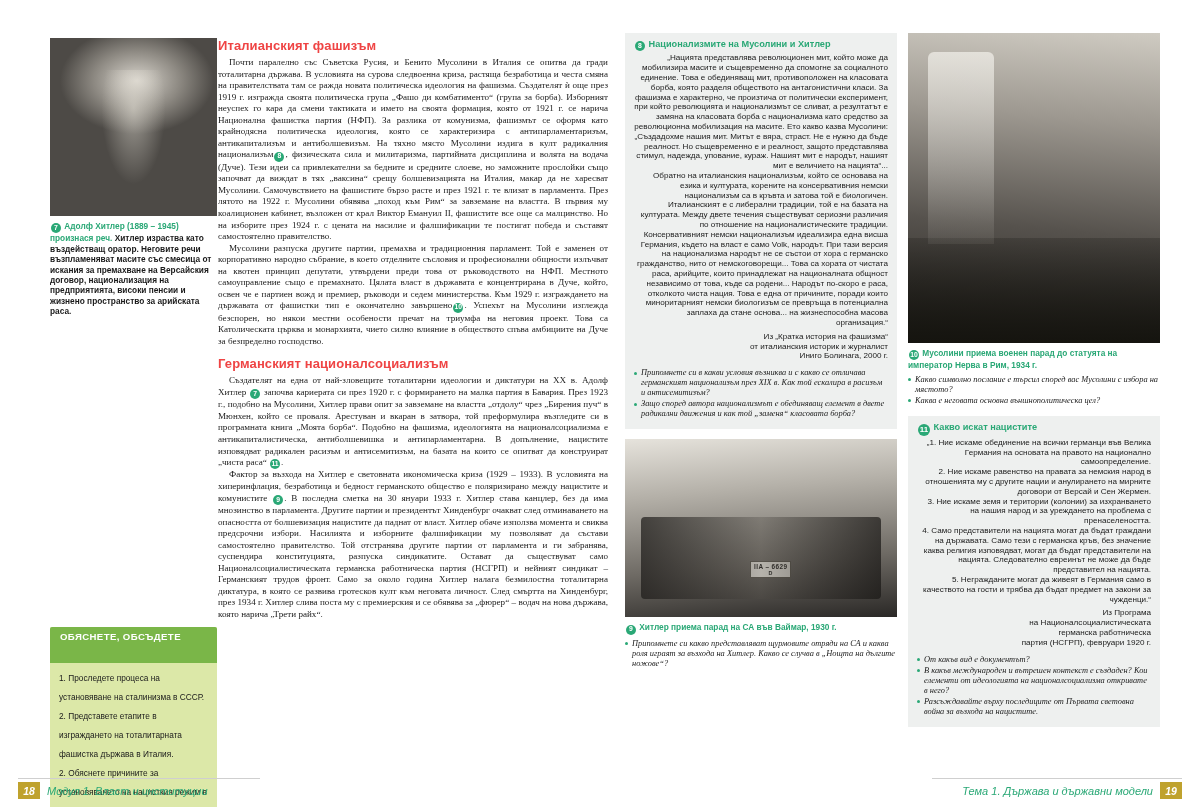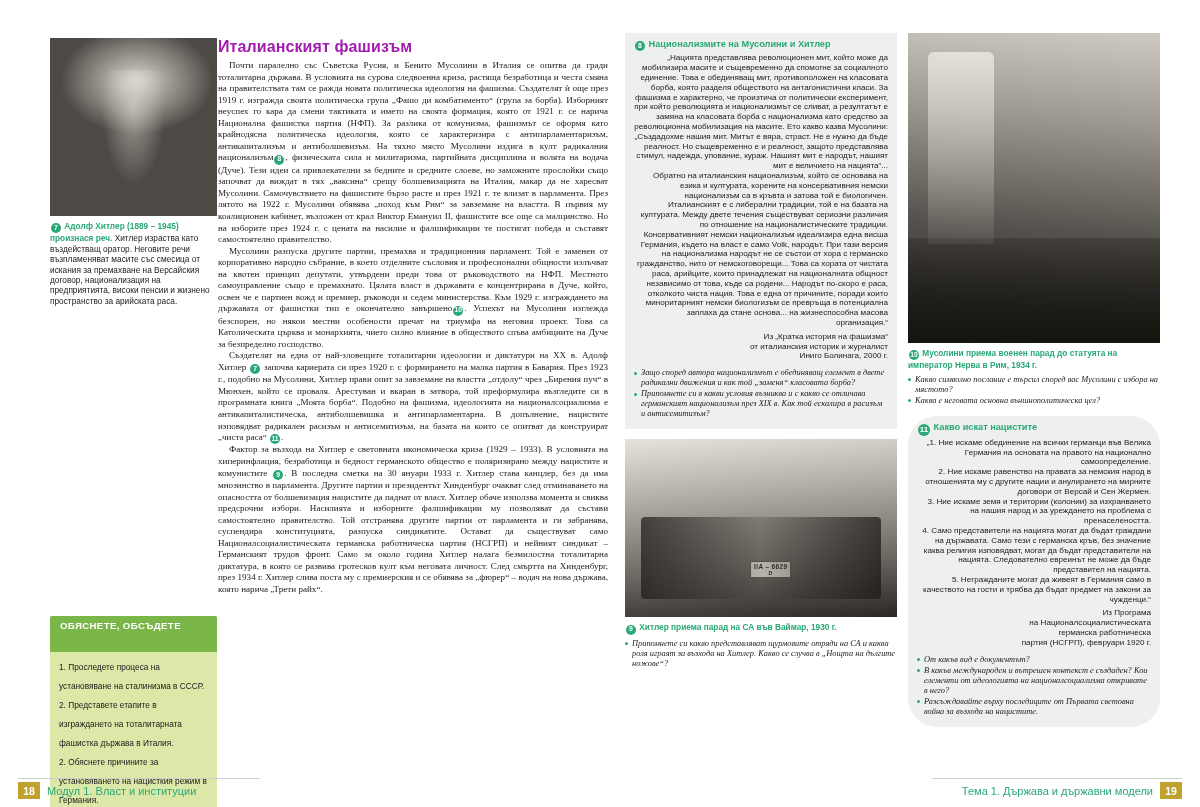--- a/index.html
+++ b/index.html
@@ -14,21 +14,21 @@
   .body-text{
     font-family:"Liberation Serif", serif;
     font-size:9.1px;line-height:11.55px;
     text-align:justify;text-indent:11px;
     margin:0 0 0 0;
     hyphens:auto;
   }
 
   h2.section-head{
     font-family:"Liberation Sans", sans-serif;
-    font-size:16px;font-weight:bold;color:#a21caf;
+    font-size:13px;font-weight:bold;color:#ef4444;
     margin:0 0 4px 0;letter-spacing:.1px;
   }
 
   
   .badge{
     display:inline-flex;align-items:center;justify-content:center;
     width:10px;height:10px;border-radius:50%;
     background:#2aa876;color:#fff;
     font-family:"Liberation Sans", sans-serif;
     font-size:6.8px;font-weight:bold;line-height:1;
@@ -46,21 +46,21 @@
   #col-four{left:908px;top:33px;width:252px;}
 
   
   .photo{display:block;width:100%;background:#9a9a9a;position:relative;overflow:hidden;}
 
   .caption{
     font-family:"Liberation Sans", sans-serif;
     font-size:8.3px;line-height:10.4px;color:#2aa876;font-weight:bold;
     margin:5px 0 3px 0;
   }
-  .caption .rest{color:#1a1a1a;font-weight:normal;}
+  .caption .rest{color:#1a1a1a;font-weight:bold;}
 
   
   .explain-box{
     background:#dce8a8;border-radius:2px;overflow:hidden;margin-top:6px;
   }
   .explain-box .bar{
     background:#7ab648;color:#fff;
     font-family:"Liberation Sans", sans-serif;
     font-size:9.6px;font-weight:bold;letter-spacing:.4px;
     padding:4px 0 21px 10px;
@@ -99,21 +99,21 @@
     font-family:"Liberation Serif", serif;
     font-style:italic;font-size:8.4px;line-height:10px;color:#1a1a1a;
     margin-bottom:1px;
   }
   .q-list li::before{
     content:"";position:absolute;left:0;top:3.6px;
     width:3px;height:3px;border-radius:50%;background:#2aa876;
   }
 
   
-  .footer{position:absolute;bottom:8px;display:flex;align-items:center;}
+  .footer{position:absolute;bottom:8px;display:flex;align-items:center;font-style:italic;}
   #footer-left{left:18px;}
   #footer-right{right:18px;justify-content:flex-end;}
   .folio{
     background:#bfa22e;color:#fff;
     font-family:"Liberation Sans", sans-serif;
     font-size:10.5px;font-weight:bold;
     width:22px;height:17px;display:flex;align-items:center;justify-content:center;
   }
   .footer-text{
     font-family:"Liberation Sans", sans-serif;
@@ -195,20 +195,21 @@
   </div>
 
   <div class="col" id="col-two">
 
     <h2 class="section-head">Италианският фашизъм</h2>
 
     <p class="body-text"><span>Почти паралелно със Съветска Русия, и Бенито Мусолини в Италия се опитва да гради тоталитарна държава. В условията на сурова следвоенна криза, растяща безработица и честа смяна на правителствата там се ражда новата политическа идеология на фашизма. Създателят ѝ още през 1919 г. изгражда своята политическа група „Фашо ди комбатименто“ (група за борба). Изборният неуспех го кара да смени тактиката и името на своята формация, която от 1921 г. се нарича Национална фашистка партия (НФП). За разлика от комунизма, фашизмът се оформя като крайнодясна политическа идеология, която се характеризира с антипарламентаризъм, антикапитализъм и антиболшевизъм. На тяхно място Мусолини издига в култ радикалния национализъм</span><span class="badge">8</span><span>, физическата сила и милитаризма, партийната дисциплина и волята на водача (Дуче). Тези идеи са привлекателни за бедните и средните слоеве, но заможните прослойки също започват да виждат в тях „ваксина“ срещу болшевизацията на Италия, макар да не харесват Мусолини. Самочувствието на фашистите бързо расте и през 1921 г. те влизат в парламента. През лятото на 1922 г. Мусолини обявява „поход към Рим“ за завземане на властта. В първия му коалиционен кабинет, възложен от крал Виктор Емануил II, фашистите все още са малцинство. Но на изборите през 1924 г. с цената на насилие и фалшификации те постигат победа и съставят самостоятелно правителство.</span></p>
 
     <p class="body-text"><span>Мусолини разпуска другите партии, премахва и традиционния парламент. Той е заменен от корпоративно народно събрание, в което отделните съсловия и професионални общности излъчват на квотен принцип депутати, утвърдени преди това от ръководството на НФП. Местното самоуправление също е премахнато. Цялата власт в държавата е концентрирана в Дуче, който, освен че е партиен вожд и премиер, ръководи и седем министерства. Към 1929 г. изграждането на държавата от фашистки тип е окончателно завършено</span><span class="badge">10</span><span>. Успехът на Мусолини изглежда безспорен, но някои местни особености пречат на триумфа на неговия проект. Това са Католическата църква и монархията, чието силно влияние в обществото спъва амбициите на Дуче за безпределно господство.</span></p>
 
+    <h2 class="section-head" style="margin-top:9px;">Германският национал­социализъм</h2>
 
     <p class="body-text"><span>Създателят на една от най-зловещите тоталитарни идеологии и диктатури на XX в. Адолф Хитлер</span> <span class="badge">7</span> <span>започва кариерата си през 1920 г. с формирането на малка партия в Бавария. През 1923 г., подобно на Мусолини, Хитлер прави опит за завземане на властта „отдолу“ чрез „Бирения пуч“ в Мюнхен, който се проваля. Арестуван и вкаран в затвора, той преформулира възгледите си в програмната книга „Моята борба“. Подобно на фашизма, идеологията на националсоциализма е антикапиталистическа, антиболшевишка и антипарламентарна. В допълнение, нацистите изповядват радикален расизъм и антисемитизъм, на базата на които се опитват да конструират „чиста раса“</span> <span class="badge">11</span>.</p>
 
     <p class="body-text"><span>Фактор за възхода на Хитлер е световната икономическа криза (1929 – 1933). В условията на хиперинфлация, безработица и бедност германското общество е поляризирано между нацистите и комунистите</span> <span class="badge">9</span><span>. В последна сметка на 30 януари 1933 г. Хитлер става канцлер, без да има мнозинство в парламента. Другите партии и президентът Хинденбург очакват след отминаването на опасността от болшевизация нацистите да паднат от власт. Хитлер обаче използва момента и свиква предсрочни избори. Насилията и изборните фалшификации му позволяват да състави самостоятелно правителство. Той отстранява другите партии от парламента и ги забранява, суспендира конституцията, разпуска синдикатите. Остават да съществуват само Националсоциалистическата германска работническа партия (НСГРП) и нейният синдикат – Германският трудов фронт. Само за около година Хитлер налага безмилостна тоталитарна диктатура, в която се развива гротесков култ към неговата личност. След смъртта на Хинденбург, през 1934 г. Хитлер слива поста му с премиерския и се обявява за „фюрер“ – водач на нова държава, която нарича „Трети райх“.</span></p>
   </div>
 
   <div class="col" id="col-three">
 
     <div class="source-box">
       <h3>
@@ -218,22 +219,22 @@
       <p>„Нацията представлява революционен мит, който може да мобилизира масите и същевременно да спомогне за социалното единение. Това е обединяващ мит, противоположен на класовата борба, която разделя обществото на антагонистични класи. За фашизма е характерно, че произтича от политически експеримент, при който революцията и национализмът се сливат, а резултатът е замяна на класовата борба с национализма като средство за революционна мобилизация на масите. Ето какво казва Мусолини: „Създадохме нашия мит. Митът е вяра, страст. Не е нужно да бъде реалност. Но същевременно е и реалност, защото представлява стимул, надежда, упование, кураж. Нашият мит е народът, нашият мит е величието на нацията“...</p>
       <p>Обратно на италианския национализъм, който се основава на езика и културата, корените на консервативния немски национализъм са в кръвта и затова той е биологичен. Италианският е с либерални традиции, той е на базата на културата. Между двете течения съществуват сериозни различия по отношение на националистическите традиции. Консервативният немски национализъм идеализира една висша Германия, където на власт е само Volk, народът. При тази версия на национализма народът не се състои от хора с германско гражданство, нито от немскоговорещи... Това са хората от чистата раса, арийците, които принадлежат на националната общност независимо от това, къде са родени... Народът по-скоро е раса, отколкото чиста нация. Това е една от причините, поради които миноритарният немски биологизъм се превръща в потенциална заплаха да стане основа... на жизнеспособна масова организация.“</p>
 
       <div class="source-ref">
         <div>Из „Кратка история на фашизма“</div>
         <div>от италианския  историк и журналист</div>
         <div>Иниго Болинага, 2000 г.</div>
       </div>
 
       <ul class="q-list">
+        <li>Припомнете си в какви условия възниква и с какво се отличава германският национализъм през XIX в. Как той ескалира в расизъм и антисемитизъм?</li>
         <li>Защо според автора национализмът е обединяващ елемент в двете радикални движения и как той „заменя“ класовата борба?</li>
-        <li>Припомнете си в какви условия възниква и с какво се отличава германският национализъм през XIX в. Как той ескалира в расизъм и антисемитизъм?</li>
       </ul>
     </div>
 
     <div class="photo ph-parade" style="margin-top:10px;">
       <span class="plate">
         <span>IIA – 6629</span>
         <span class="d">D</span>
       </span>
     </div>
 
@@ -254,21 +255,21 @@
     <div class="caption">
       <span class="badge">10</span>
       <span>Мусолини приема военен парад до статуята на император Нерва в Рим, 1934 г.</span>
     </div>
 
     <ul class="q-list" style="margin-top:4px;">
       <li>Какво символно послание е търсил според вас Мусолини с избора на мястото?</li>
       <li>Каква е неговата основна външнополитическа цел?</li>
     </ul>
 
-    <div class="source-box" style="margin-top:10px;border-radius:29px;">
+    <div class="source-box" style="margin-top:10px;">
       <h3>
         <span class="badge lg">11</span>
         <span>Какво искат нацистите</span>
       </h3>
       <p>„1. Ние искаме обединение на всички германци във Велика Германия на основата на правото на национално самоопределение.</p>
       <p>2. Ние искаме равенство на правата за немския народ в отношенията му с другите нации и анулирането на мирните договори от Версай и Сен Жермен.</p>
       <p>3. Ние искаме земя и територии (колонии) за изхранването на нашия народ и за уреждането на проблема с пренаселеността.</p>
       <p>4. Само представители на нацията могат да бъдат граждани на държавата. Само тези с германска кръв, без значение каква религия изповядват, могат да бъдат представители на нацията. Следователно евреинът не може да бъде представител на нацията.</p>
       <p>5. Негражданите могат да живеят в Германия само в качеството на гости и трябва да бъдат предмет на закони за чужденци.“</p>
 

